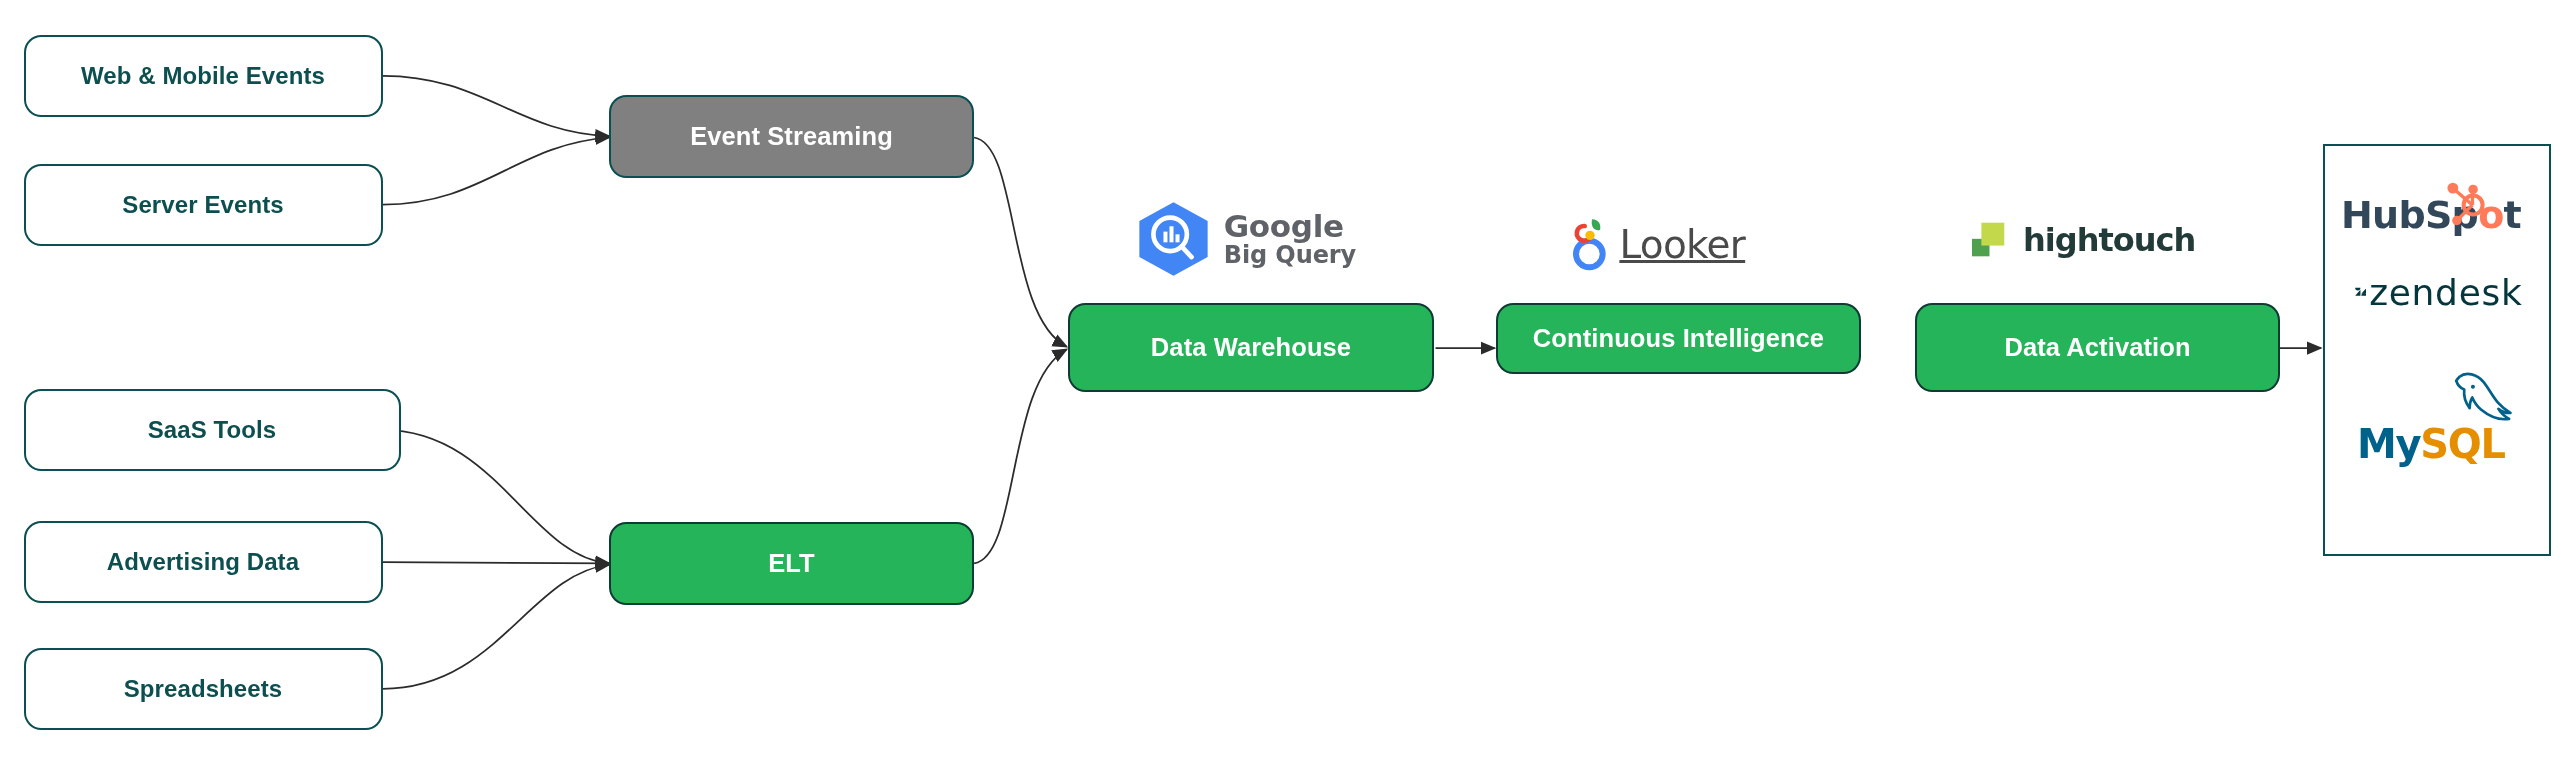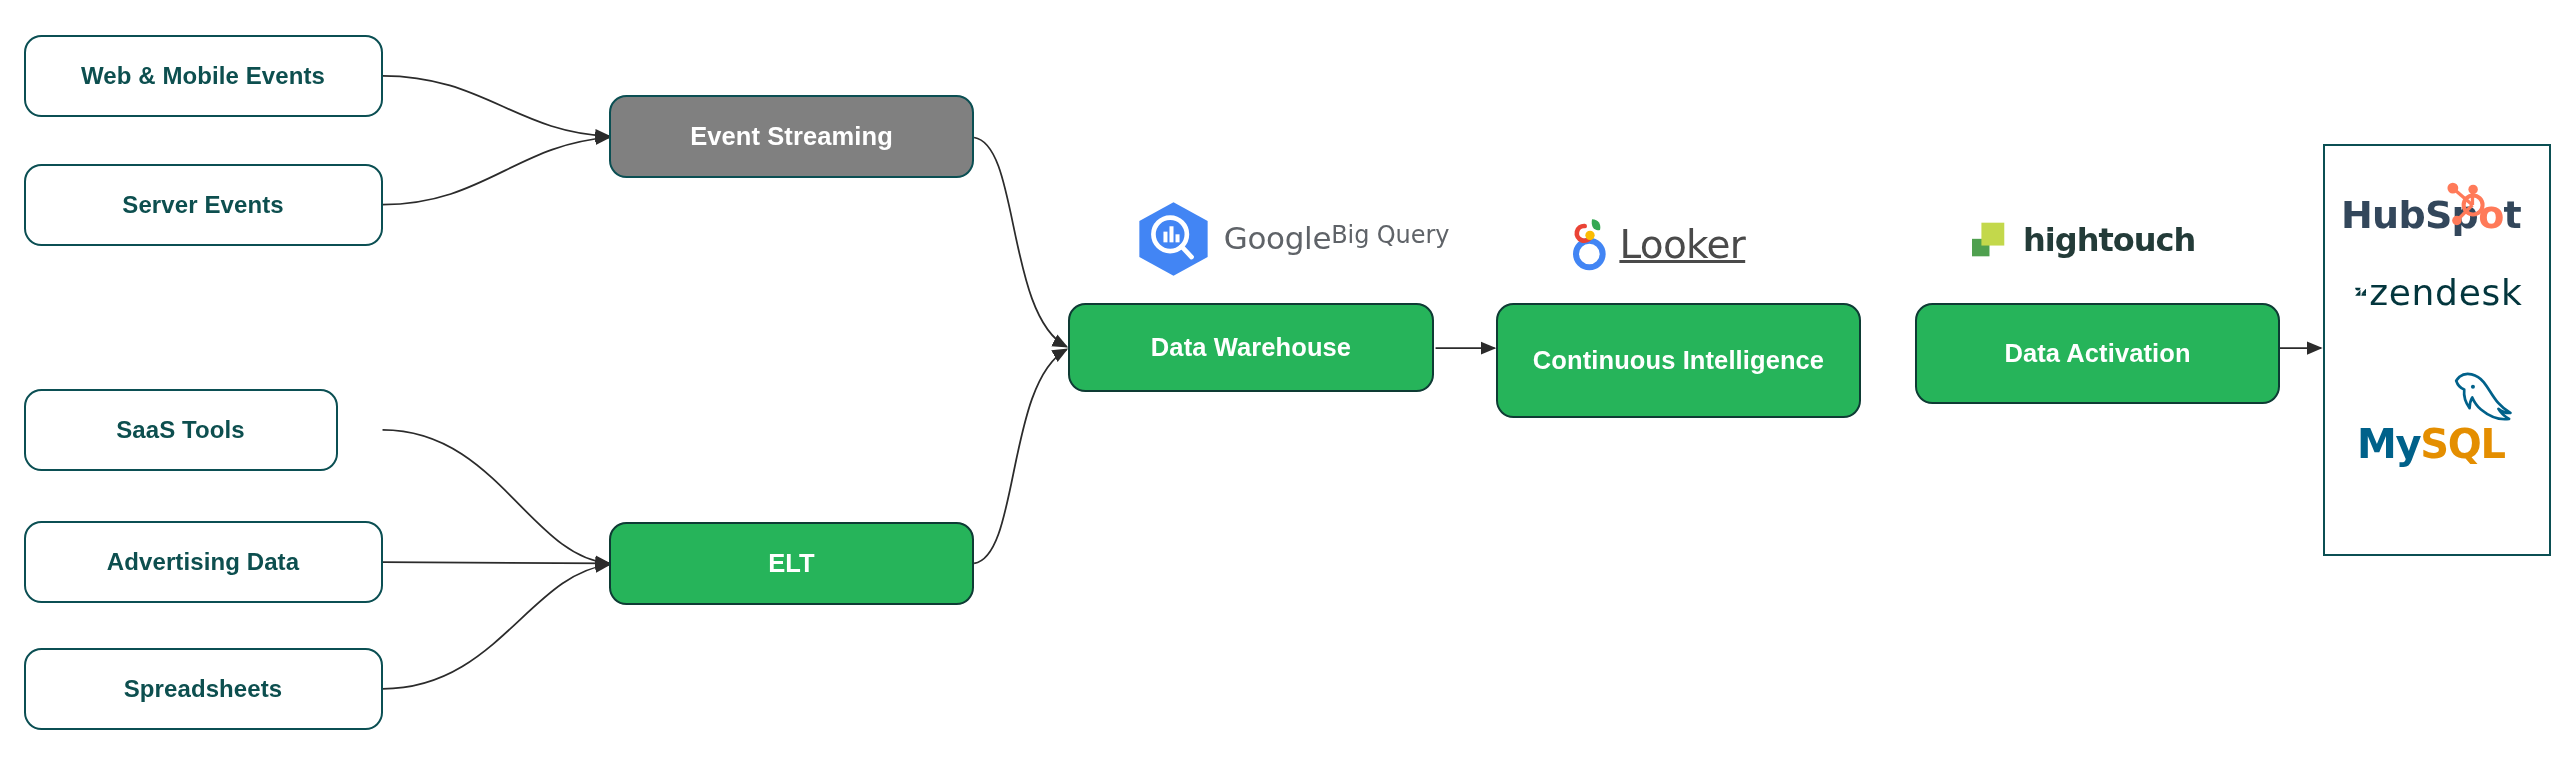--- a/index.html
+++ b/index.html
@@ -20,21 +20,21 @@
   .stage-green{background:#26b45a;border-color:#0e3b34;}
   .stage-green .lbl{color:#ffffff;font-size:25.5px;}
 
   .panel{position:absolute;box-sizing:border-box;background:#fff;border:2px solid #0b4f53;}
 
   .logo{position:absolute;display:flex;align-items:center;}
   .logo-text{font-family:"DejaVu Sans",sans-serif;}
 
   
   #logo-bigquery{gap:10.7px;}
-  .bq-word{display:flex;flex-direction:row;line-height:1.02;color:#5f6368;}
+  .bq-word{display:flex;flex-direction:column;line-height:1.02;color:#5f6368;font-weight:bold;}
   .bq-word .g{font-size:31px;letter-spacing:-0.3px;}
   .bq-word .q{font-size:24px;letter-spacing:-0.1px;}
 
   
   #logo-looker{gap:9.4px;}
   .looker-word{font-size:39px;color:#4a4a4a;letter-spacing:-0.7px;text-decoration:underline;}
 
   
   #logo-hightouch{gap:12px;}
   .ht-word{font-size:32px;color:#233b38;font-weight:bold;letter-spacing:-1px;}
@@ -91,44 +91,44 @@
       <path d="M 3397,519 L 3460,519"></path>
     </g>
   </svg>
 
   <div class="node src" style="left:23.5px;top:35px;width:359px;height:82px;">
     <span class="lbl">Web &amp; Mobile Events</span>
   </div>
   <div class="node src" style="left:23.5px;top:164px;width:359px;height:82px;">
     <span class="lbl">Server Events</span>
   </div>
-  <div class="node src" style="left:23.5px;top:389px;width:314px;height:82px;">
+  <div class="node src" style="left:23.5px;top:389px;width:377px;height:82px;">
     <span class="lbl">SaaS Tools</span>
   </div>
   <div class="node src" style="left:23.5px;top:521px;width:359px;height:82px;">
     <span class="lbl">Advertising Data</span>
   </div>
   <div class="node src" style="left:23.5px;top:648px;width:359px;height:82px;">
     <span class="lbl">Spreadsheets</span>
   </div>
 
   <div class="node stage-gray" style="left:609px;top:95px;width:365px;height:83px;">
     <span class="lbl">Event Streaming</span>
   </div>
   <div class="node stage-green" style="left:609px;top:522px;width:365px;height:83px;">
     <span class="lbl">ELT</span>
   </div>
 
   <div class="node stage-green" style="left:1068px;top:303px;width:366px;height:89px;text-align:center;">
     <span class="lbl">Data Warehouse</span>
   </div>
-  <div class="node stage-green" style="left:1496px;top:303px;width:365px;height:115px;">
+  <div class="node stage-green" style="left:1496px;top:303px;width:365px;height:71px;">
     <span class="lbl">Continuous Intelligence</span>
   </div>
-  <div class="node stage-green" style="left:1915px;top:303px;width:365px;height:101px;">
+  <div class="node stage-green" style="left:1915px;top:303px;width:365px;height:89px;">
     <span class="lbl">Data Activation</span>
   </div>
 
   <div class="logo" id="logo-bigquery" style="left:1134px;top:198px;">
     <svg width="79" height="82" viewBox="0 0 118 122">
       <polygon points="59,6 110,34 110,88 59,116 8,88 8,34" fill="#4285f4"></polygon>
       <polygon points="59,6 110,34 110,88 59,116 8,88 8,34" fill="#3c78dc" opacity="0.0"></polygon>
       <g fill="none" stroke="#ffffff" stroke-width="7">
         <circle cx="54" cy="54" r="25"></circle>
         <line x1="71" y1="72" x2="86" y2="88" stroke-linecap="round"></line>

